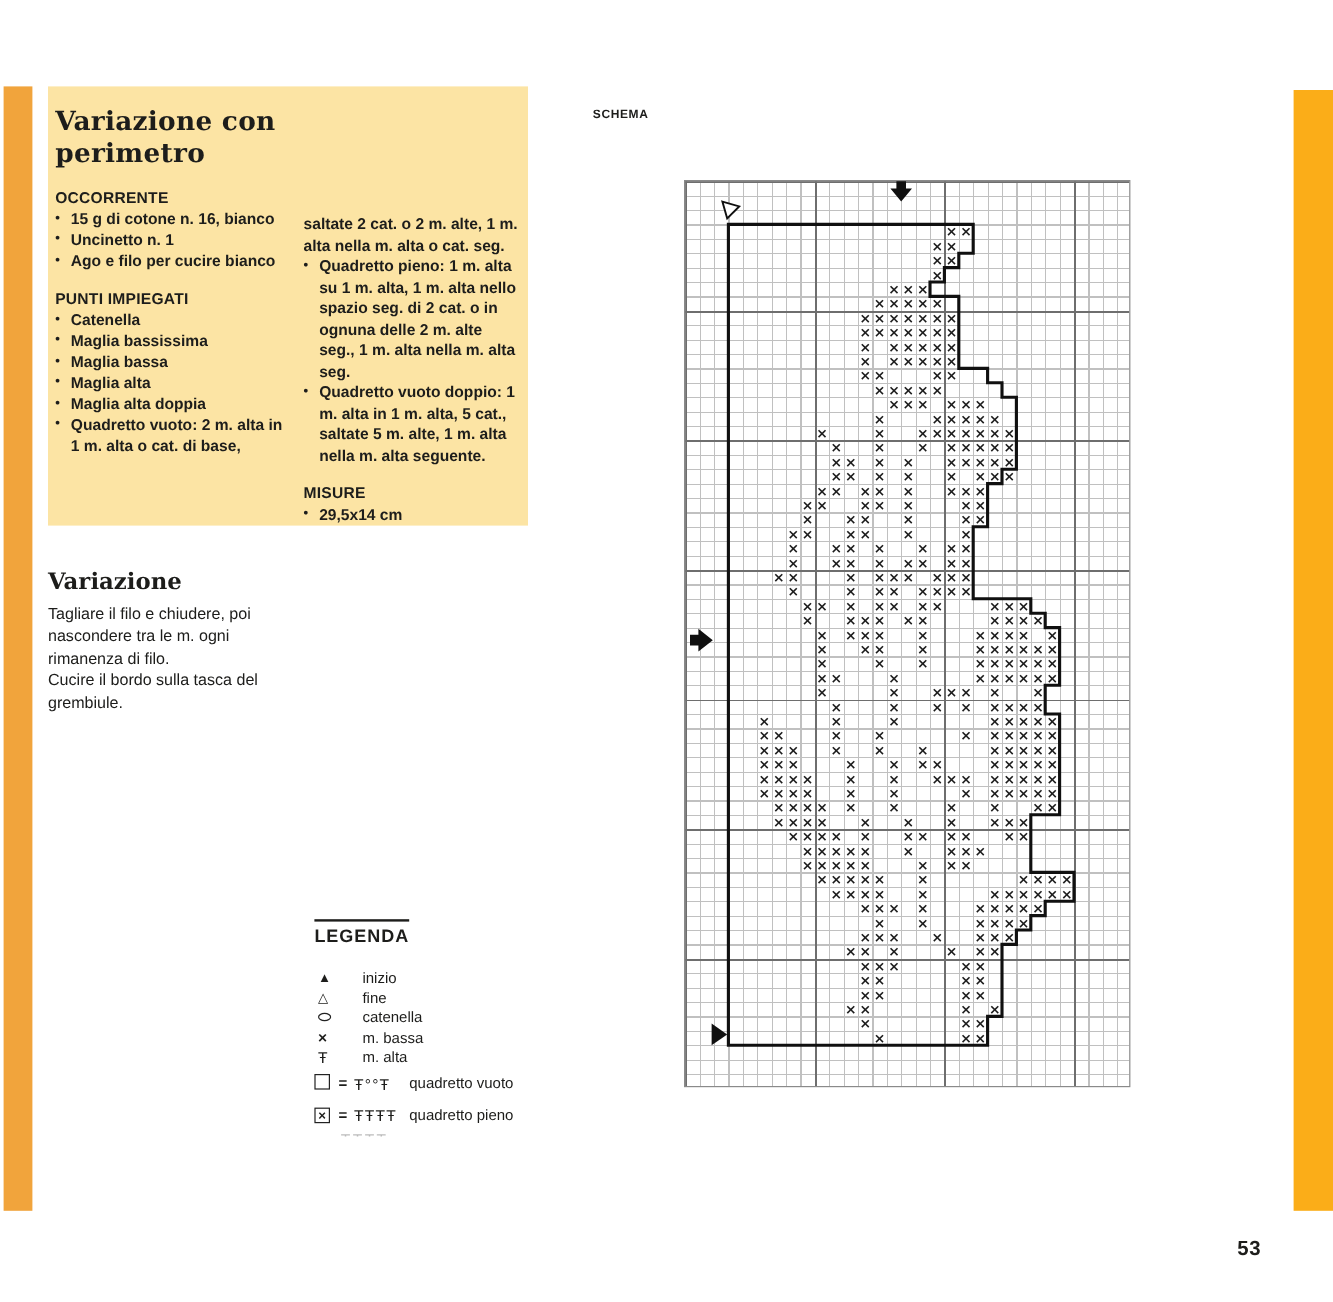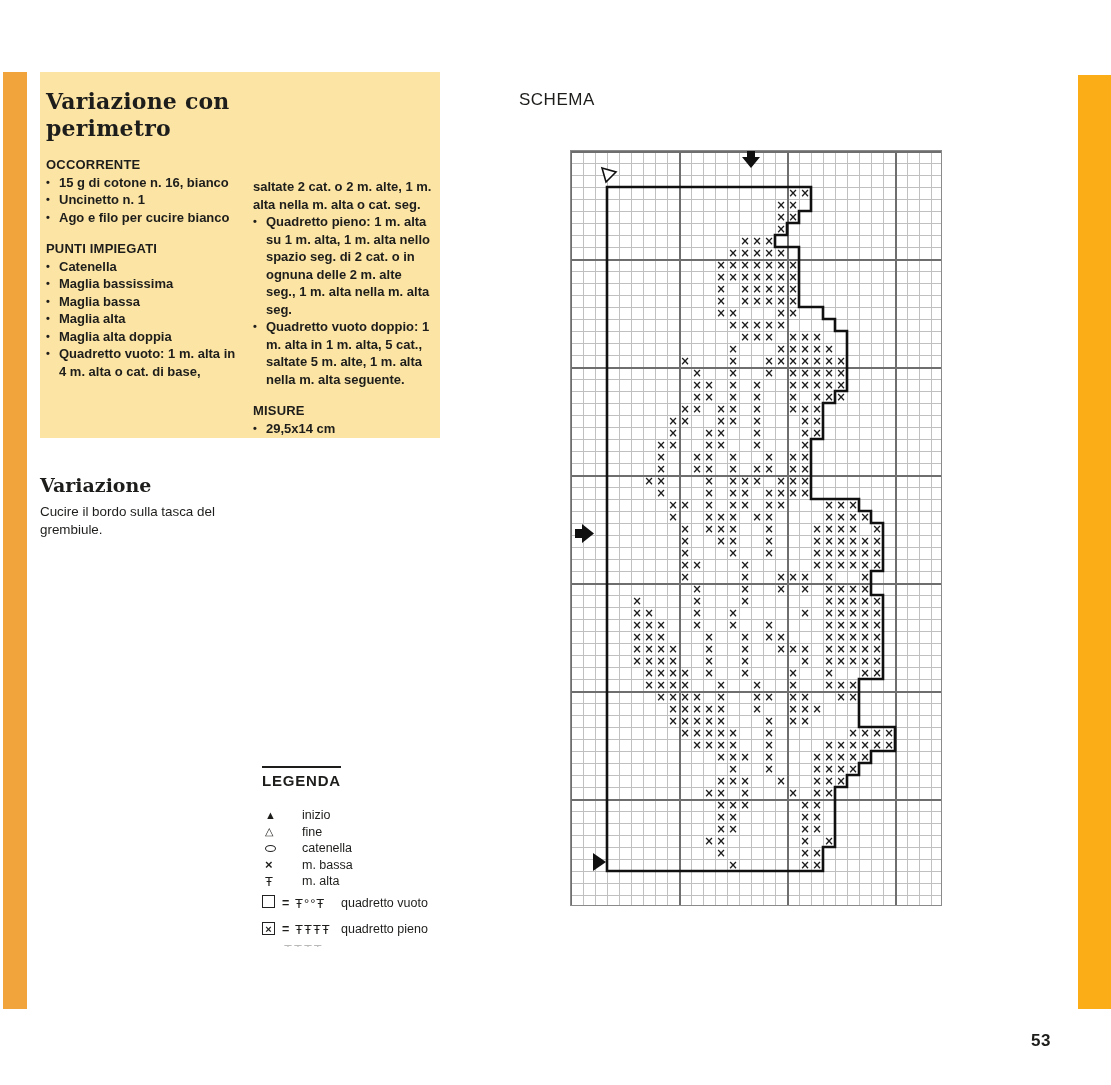--- a/index.html
+++ b/index.html
@@ -42,21 +42,21 @@
   .oval{display:inline-block;width:9px;height:5px;border:1.3px solid #222;border-radius:50%;}
   .legend-combo{display:flex;align-items:center;height:25px;font-size:12.5px;font-weight:500;margin-top:1px;}
   .legend-combo .sym2{width:20px;flex:none;}
   .legend-combo .eq{width:13px;flex:none;font-weight:700;}
   .legend-combo .formula{width:46px;flex:none;font-size:13px;letter-spacing:1px;}
   .sqbox{display:inline-block;width:13px;height:13px;border:1.6px solid #222;
     text-align:center;line-height:12px;font-size:11px;font-weight:700;box-sizing:border-box;}
   .legend-remnant{height:5px;overflow:hidden;opacity:.3;font-size:13px;letter-spacing:2px;margin-left:22px;}
 
   
-  .schema-label{position:absolute;left:519px;top:90px;font-weight:400;font-size:17px;letter-spacing:.5px;}
+  .schema-label{position:absolute;left:494px;top:90px;font-weight:700;font-size:10px;letter-spacing:.5px;}
   .schema-grid{position:absolute;left:570px;top:150px;width:372px;height:756px;
     box-sizing:border-box;border:1.5px solid #8a8a8a;
     background-image:
       repeating-linear-gradient(to right,#6e6e6e 0 1.5px,transparent 1.5px 108px),
       repeating-linear-gradient(to bottom,#6e6e6e 0 1.5px,transparent 1.5px 108px),
       repeating-linear-gradient(to right,#c0c0c0 0 1px,transparent 1px 12px),
       repeating-linear-gradient(to bottom,#c0c0c0 0 1px,transparent 1px 12px);}
   .xc{position:absolute;width:12px;height:12px;text-align:center;line-height:12.5px;
     font-family:"DejaVu Sans",sans-serif;font-size:11.5px;font-weight:700;color:#1c1c1c;}
   .schema-svg{position:absolute;left:0;top:0;overflow:visible;}
@@ -103,21 +103,21 @@
         <div class="bullet">
           <span class="dot">•</span>
           <span>Maglia alta</span>
         </div>
         <div class="bullet">
           <span class="dot">•</span>
           <span>Maglia alta doppia</span>
         </div>
         <div class="bullet">
           <span class="dot">•</span>
-          <span>Quadretto vuoto: 1 m. alta in 4 m. alta o cat. di base,</span>
+          <span>Quadretto vuoto: 2 m. alta in 1 m. alta o cat. di base,</span>
         </div>
       </div>
     <div class="col-r">
         <div class="cont">saltate 2 cat. o 2 m. alte, 1 m. alta nella m. alta o cat. seg.</div>
         <div class="bullet">
           <span class="dot">•</span>
           <span>Quadretto pieno: 1 m. alta su 1 m. alta, 1 m. alta nello spazio seg. di 2 cat. o in ognuna delle 2 m. alte seg., 1 m. alta nella m. alta seg.</span>
         </div>
         <div class="bullet">
           <span class="dot">•</span>
@@ -129,20 +129,21 @@
           <span class="dot">•</span>
           <span>29,5x14 cm</span>
         </div>
       </div>
   </div>
 </div>
 
 <div class="esec">
   <h2>Variazione</h2>
   <div>
+      <p>Tagliare il filo e chiudere, poi nascondere tra le m. ogni rimanenza di filo.</p>
       <p>Cucire il bordo sulla tasca del grembiule.</p>
     </div>
 </div>
 
 <div class="legend">
   <div class="legend-title">LEGENDA</div>
   <div>
       <div class="legend-row">
         <span class="sym"><span>▲</span></span>
         <span>inizio</span>

